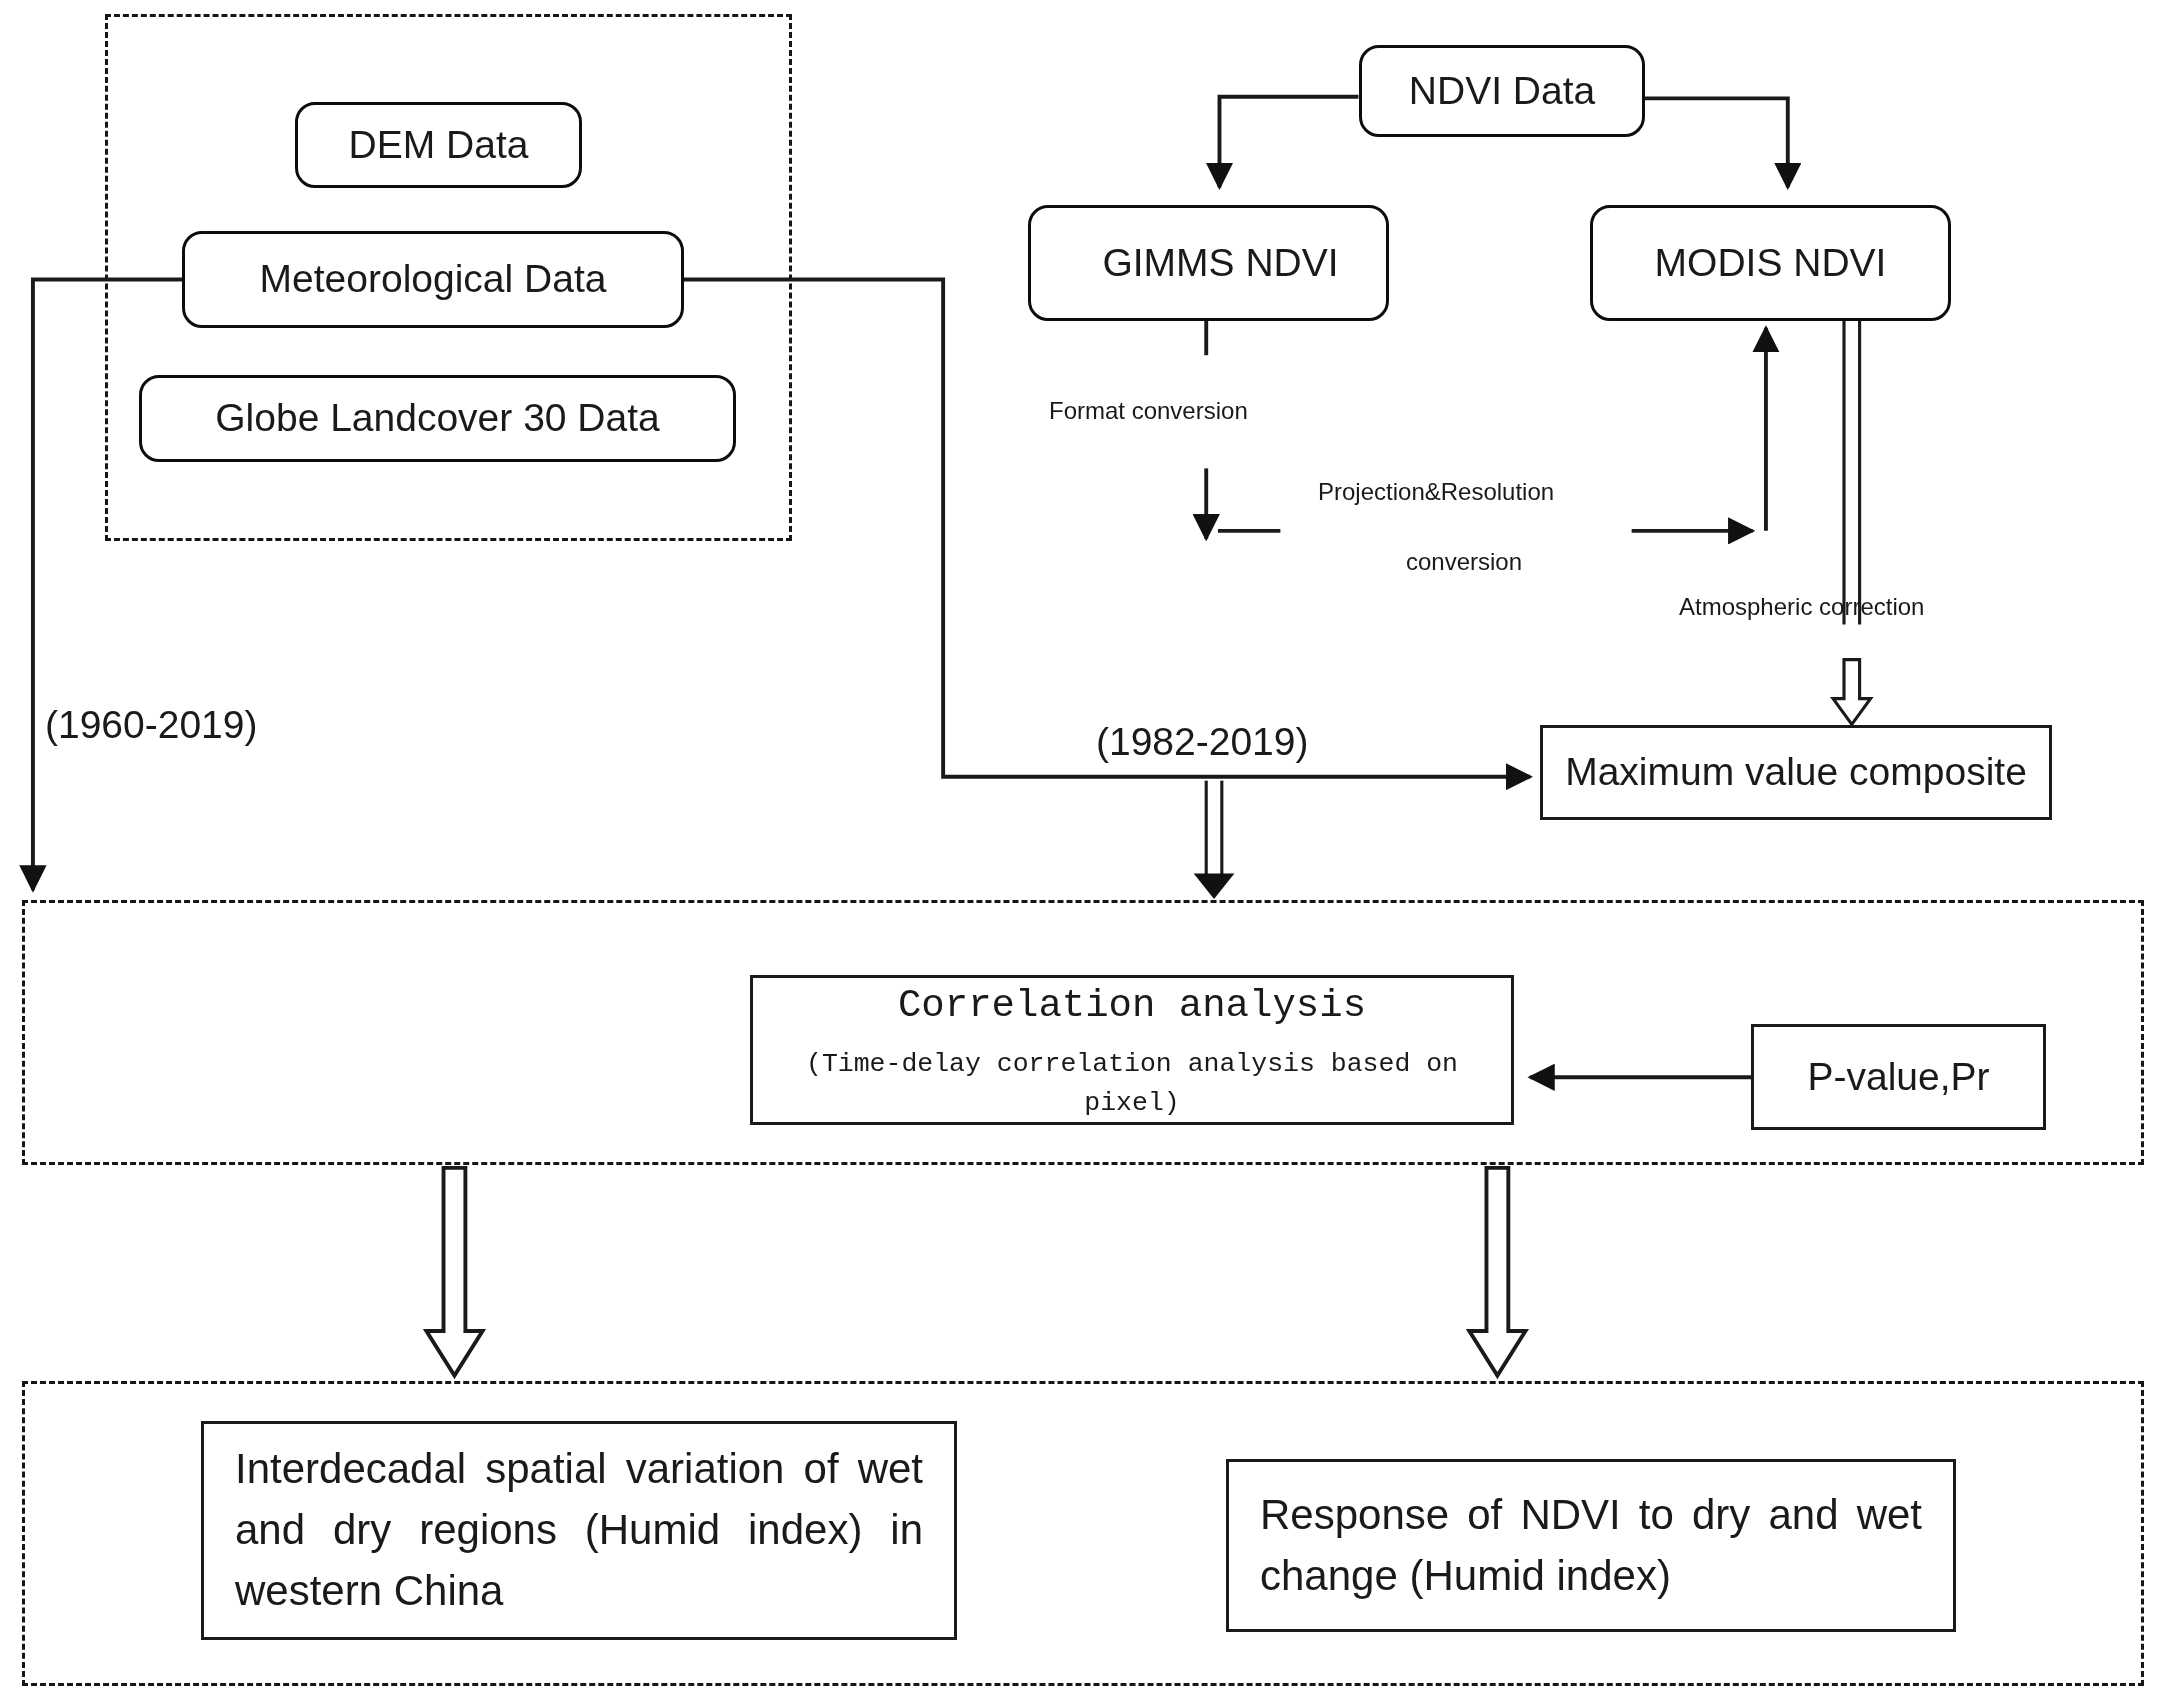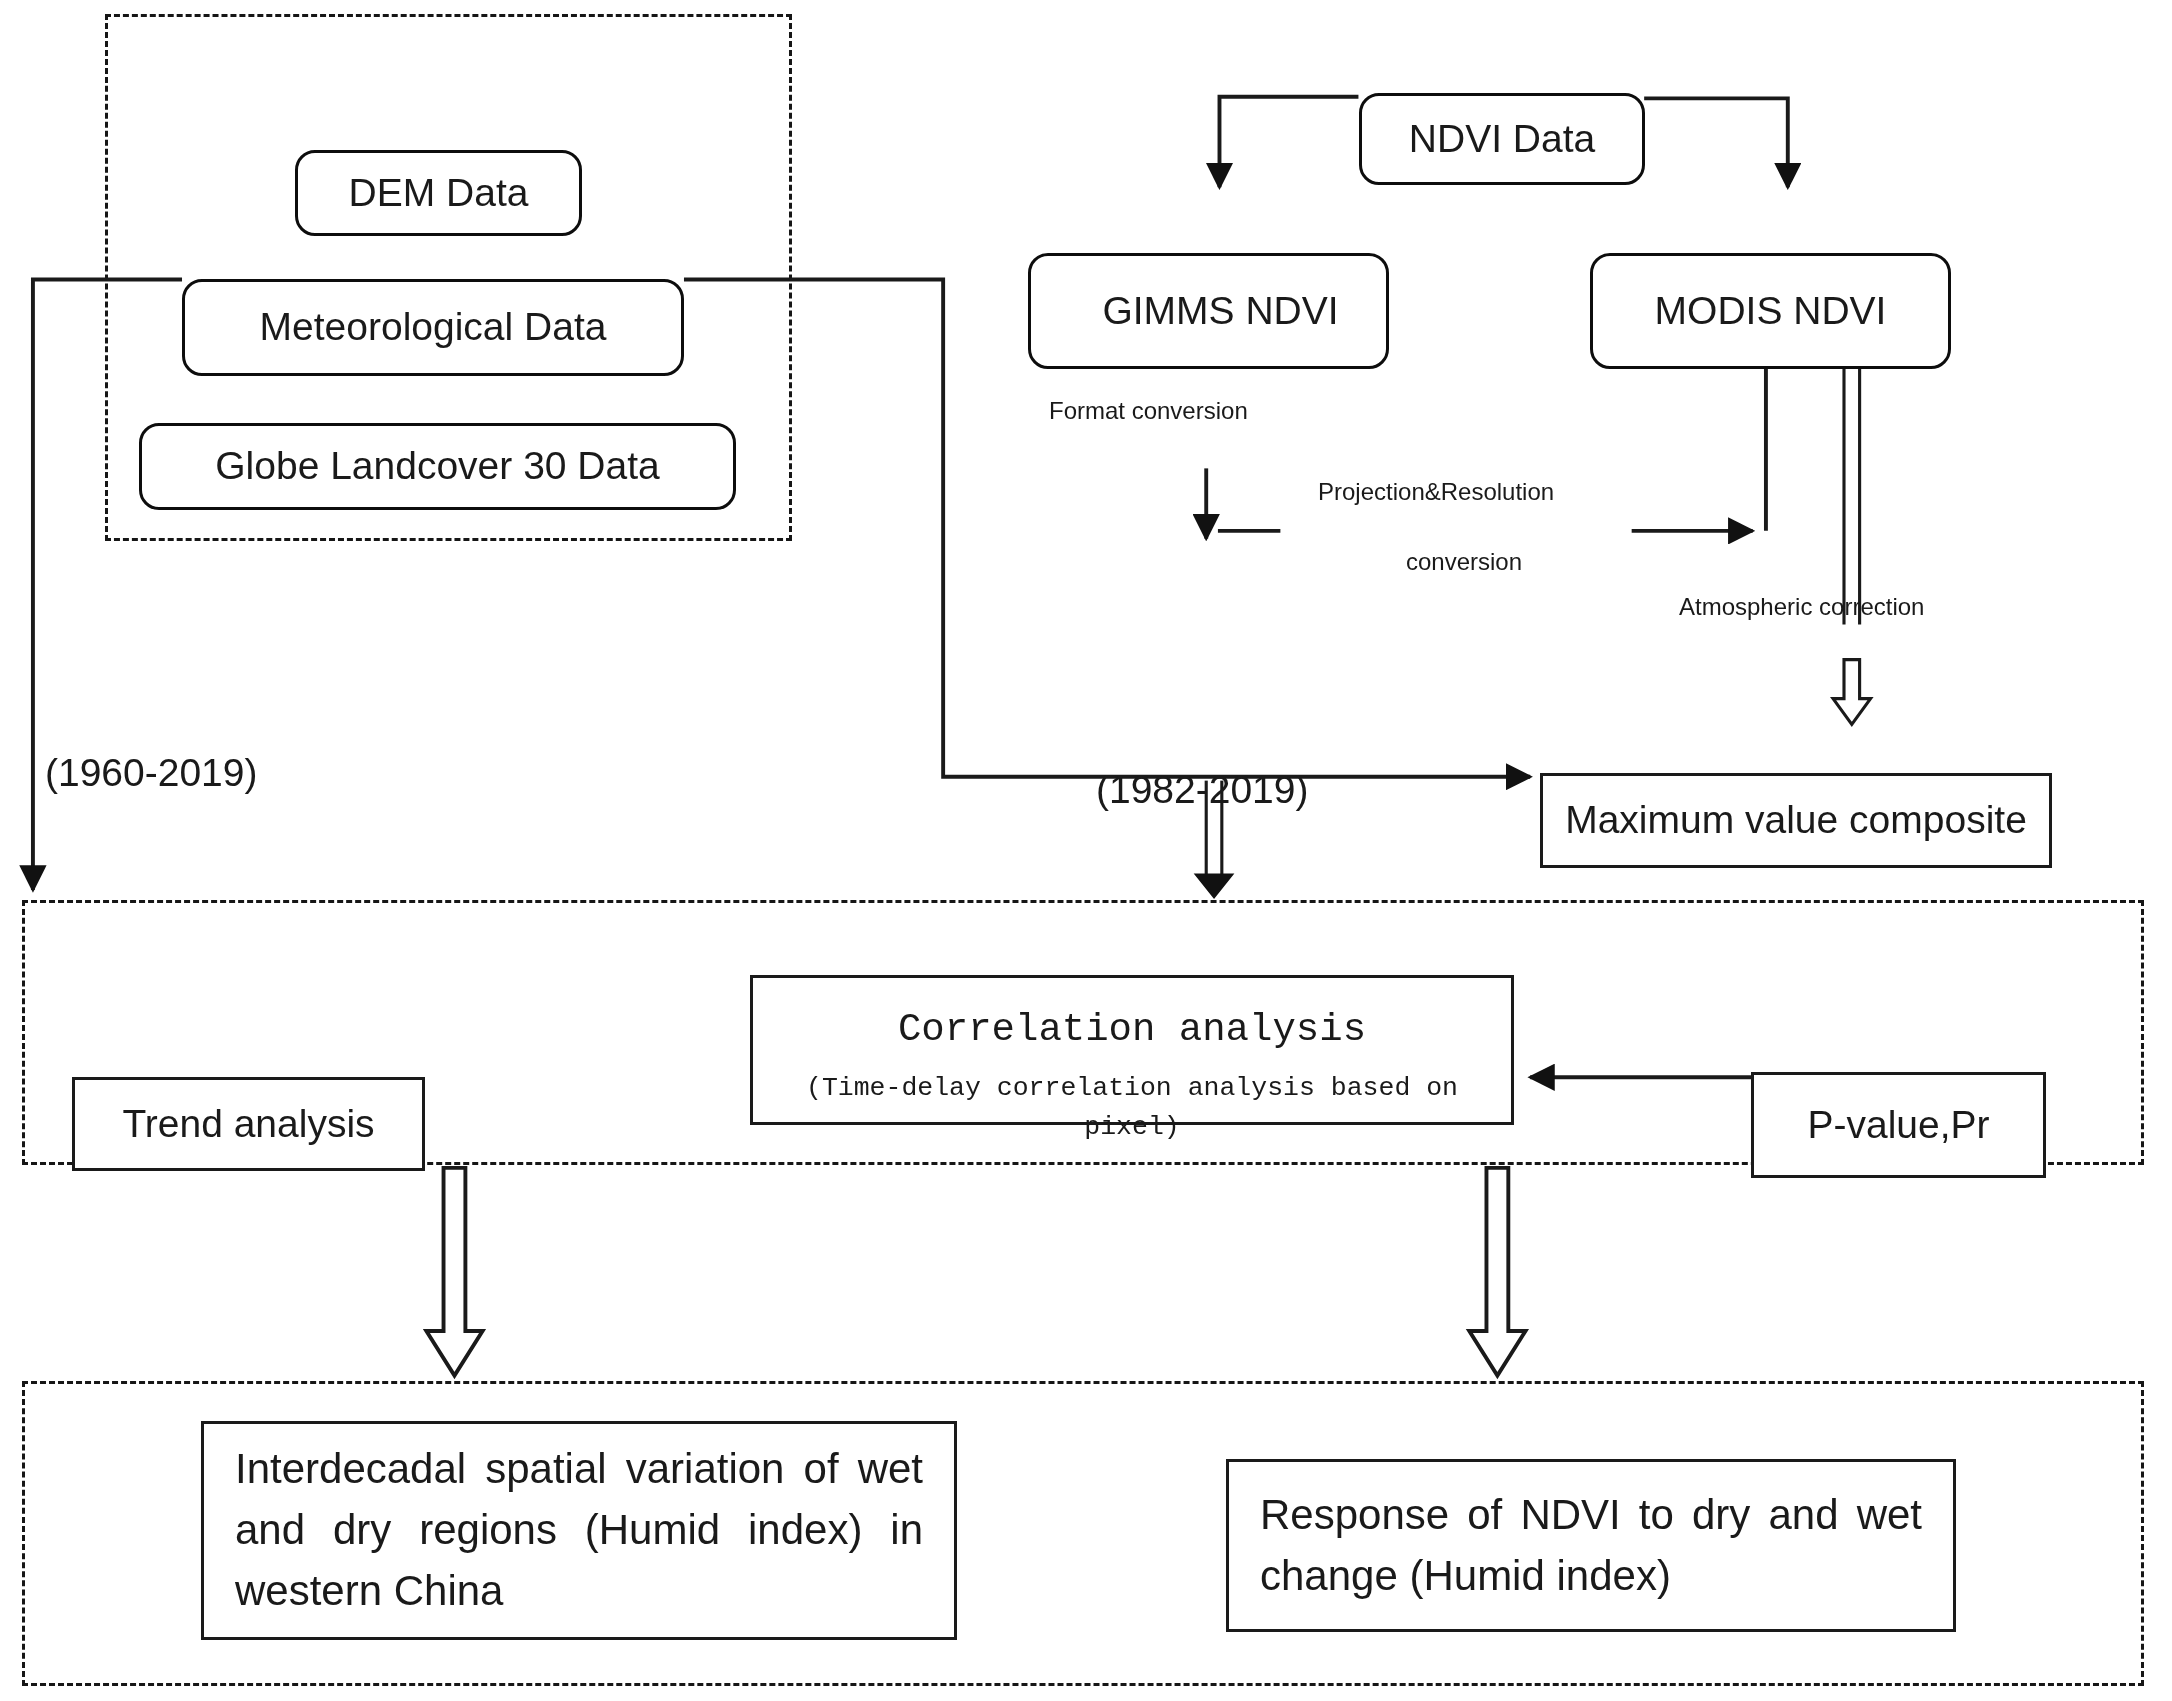--- a/index.html
+++ b/index.html
@@ -55,21 +55,21 @@
   }
   svg.overlay {
     position: absolute;
     left: 0;
     top: 0;
     width: 2172px;
     height: 1701px;
     pointer-events: none;
   }
   .f-xl { font-size: 42px; }
-  .f-lg { font-size: 39px; margin-top: 48px; }
+  .f-lg { font-size: 39px; }
   .f-md { font-size: 24px; }
   .f-sm { font-size: 26.5px; }
 </style>
 </head>
 <body>
 
 <div id="canvas">
 
   <div class="dashed-group" style="left:105px; top:14px; width:687px; height:527px;"></div>
 
@@ -151,23 +151,20 @@
   <div class="label f-md" style="left:1318px; top:478px;">Projection&amp;Resolution</div>
 
   <div class="label f-md" style="left:1406px; top:548px;">conversion</div>
 
   <div class="label f-md" style="left:1679px; top:593px;">Atmospheric correction</div>
 
   <div class="label f-lg" style="left:45px; top:703px;">(1960-2019)</div>
 
   <div class="label f-lg" style="left:1096px; top:720px;">(1982-2019)</div>
 
-  <div class="node rect f-lg" style="left:72px; top:1029px; width:353px; height:94px;">
-    <span>Trend analysis</span>
-  </div>
 
   <div class="node rect" style="left:750px; top:975px; width:764px; height:150px; flex-direction:column;
               justify-content:center; gap:11px;font-family:Liberation Mono, monospace;">
     <span class="f-lg">Correlation analysis</span>
     <span class="f-sm">(Time-delay correlation analysis based on pixel)</span>
   </div>
 
   <div class="node rect f-lg" style="left:1751px; top:1024px; width:295px; height:106px;">
     <span>P-value,Pr</span>
   </div>

